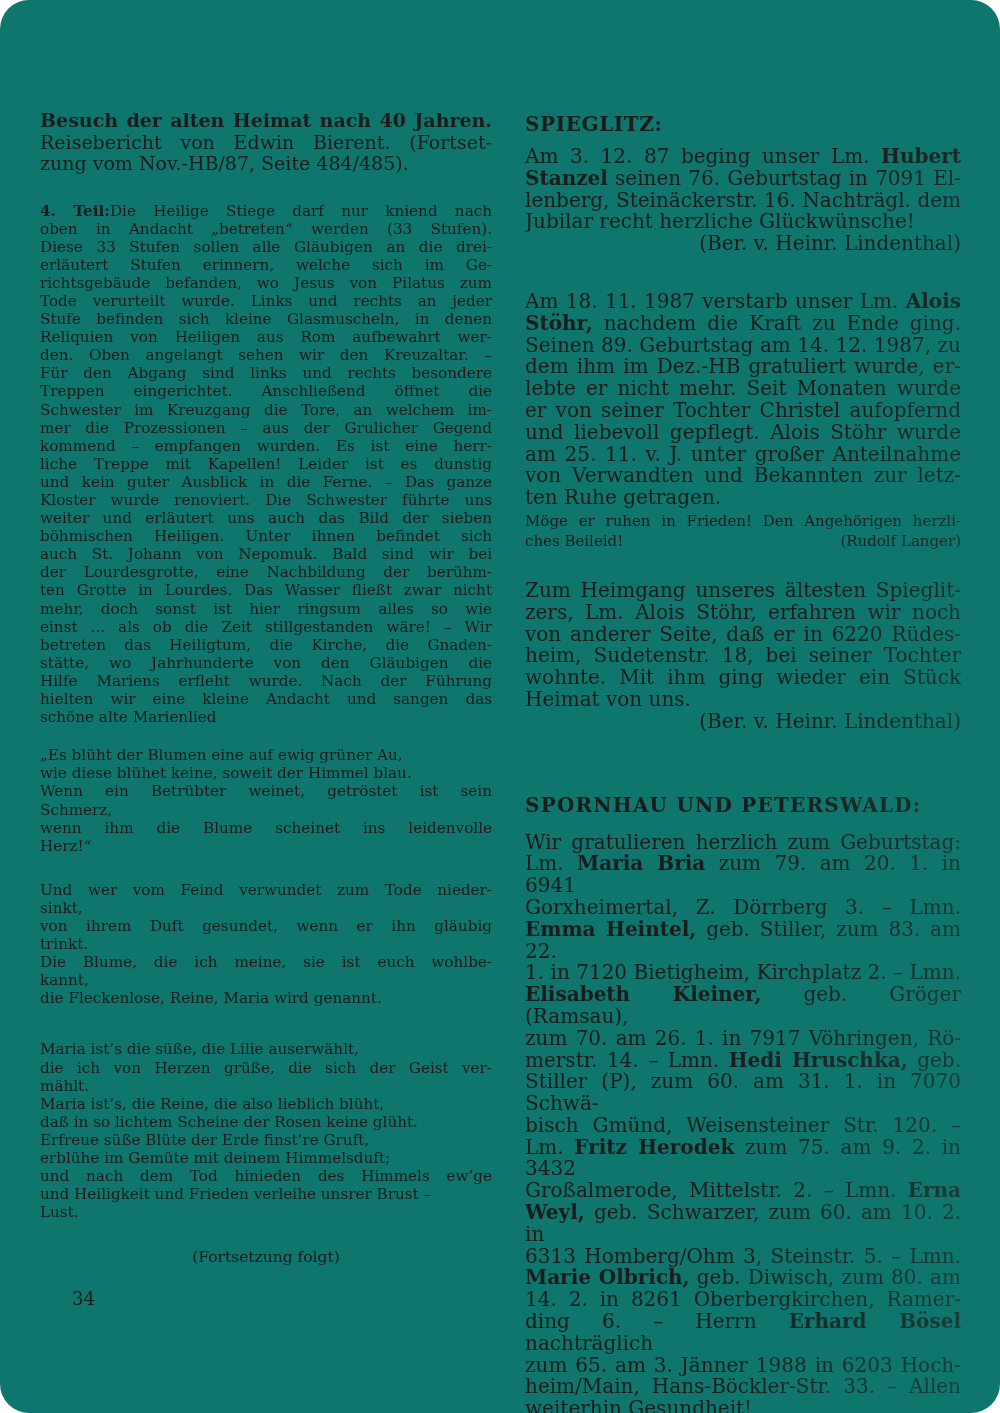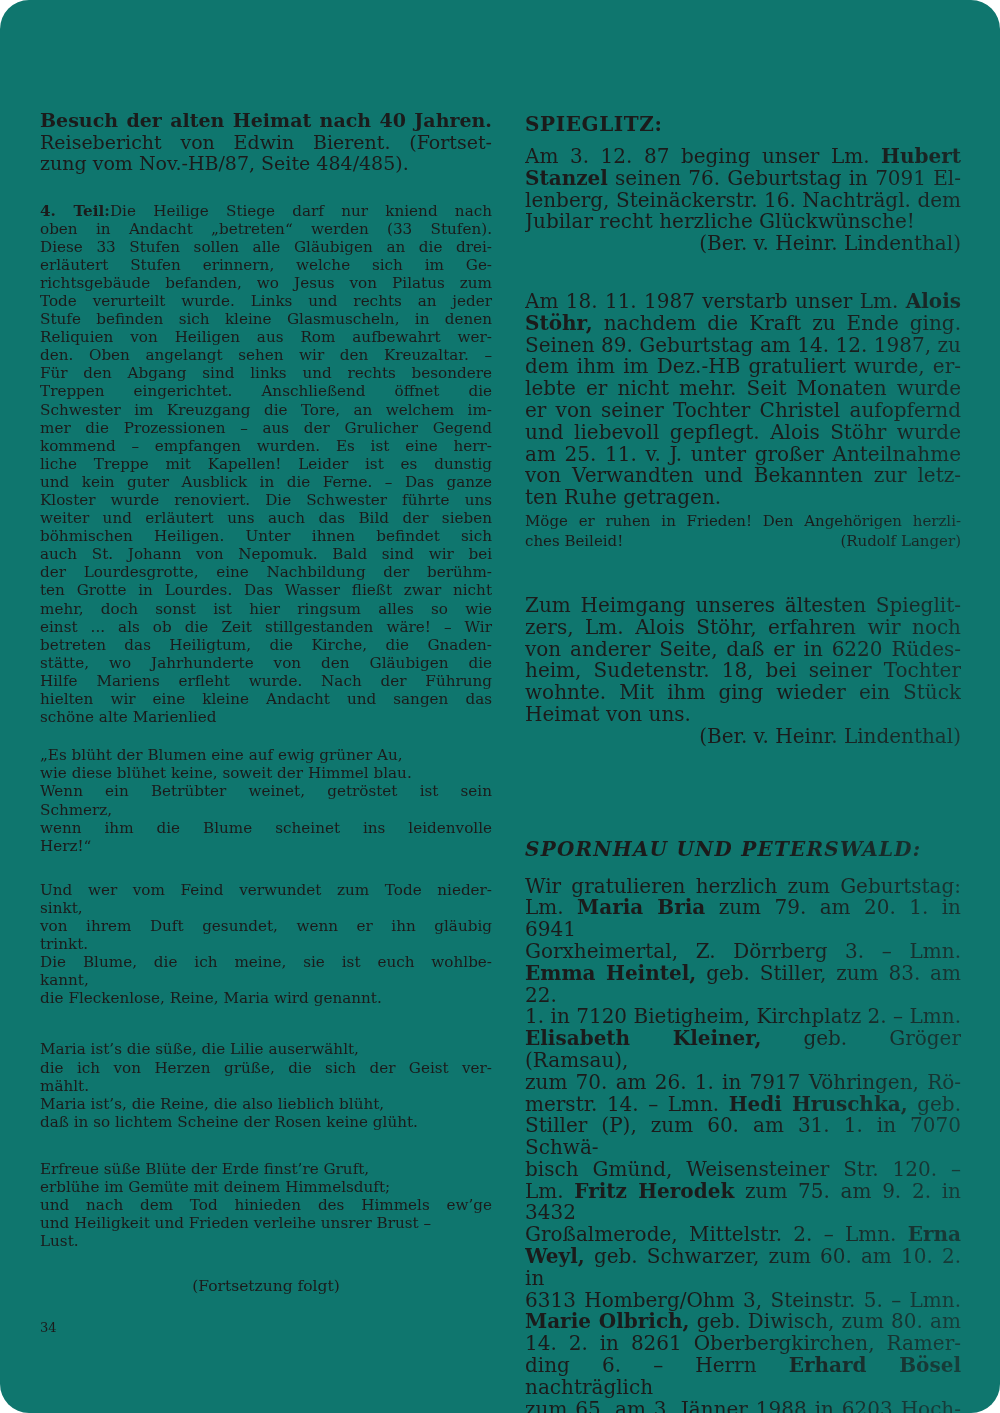--- a/index.html
+++ b/index.html
@@ -29,33 +29,33 @@
   .b  { font-weight: bold; }
 
   
   .title .ln    { font-weight: bold; font-size: 19px; line-height: 21.5px; }
   .subtitle .ln { font-size: 19px; line-height: 21.5px; }
   .body { margin-top: 27px; }
   .body .ln, .stanza .ln { font-size: 15.2px; line-height: 18.1px; }
   .s1 { margin-top: 20px; }
   .s2 { margin-top: 26px; }
   .s3 { margin-top: 33px; }
-  .s4 { margin-top: 29px; }
+  .s4 { }
   .cont    { margin-top: 27px; font-size: 15.5px; line-height: 19px; text-align: center; }
-  .pagenum { margin-top: 22px; font-size: 13px; line-height: 20px; }
+  .pagenum { margin-top: 22px; font-size: 18px; line-height: 20px; margin-left: 32px; }
 
   
   .h  { font-weight: bold; font-size: 20px; line-height: 24px; letter-spacing: 0.6px; }
-  .h2 { margin-top: 89px; letter-spacing: 1.2px; font-style: italic; }
+  .h2 { margin-top: 60px; letter-spacing: 1.2px; }
   .rp .ln { font-size: 20px; line-height: 21.8px; }
   .p-birthday { margin-top: 10px; }
   .p-obit     { margin-top: 36px; }
   .small      { margin-top: 2px; }
   .small .ln  { font-size: 15px; line-height: 20px; }
-  .p-add      { margin-top: 44px; }
+  .p-add      { margin-top: 29px; }
   .p-congrats { margin-top: 15px; }
 </style>
 </head>
 <body>
 
 <div class="page">
 
   <div class="col left">
     <div class="title">
         <div class="ln a-j"><span>Besuch der alten Heimat nach 40 Jahren.</span></div>

